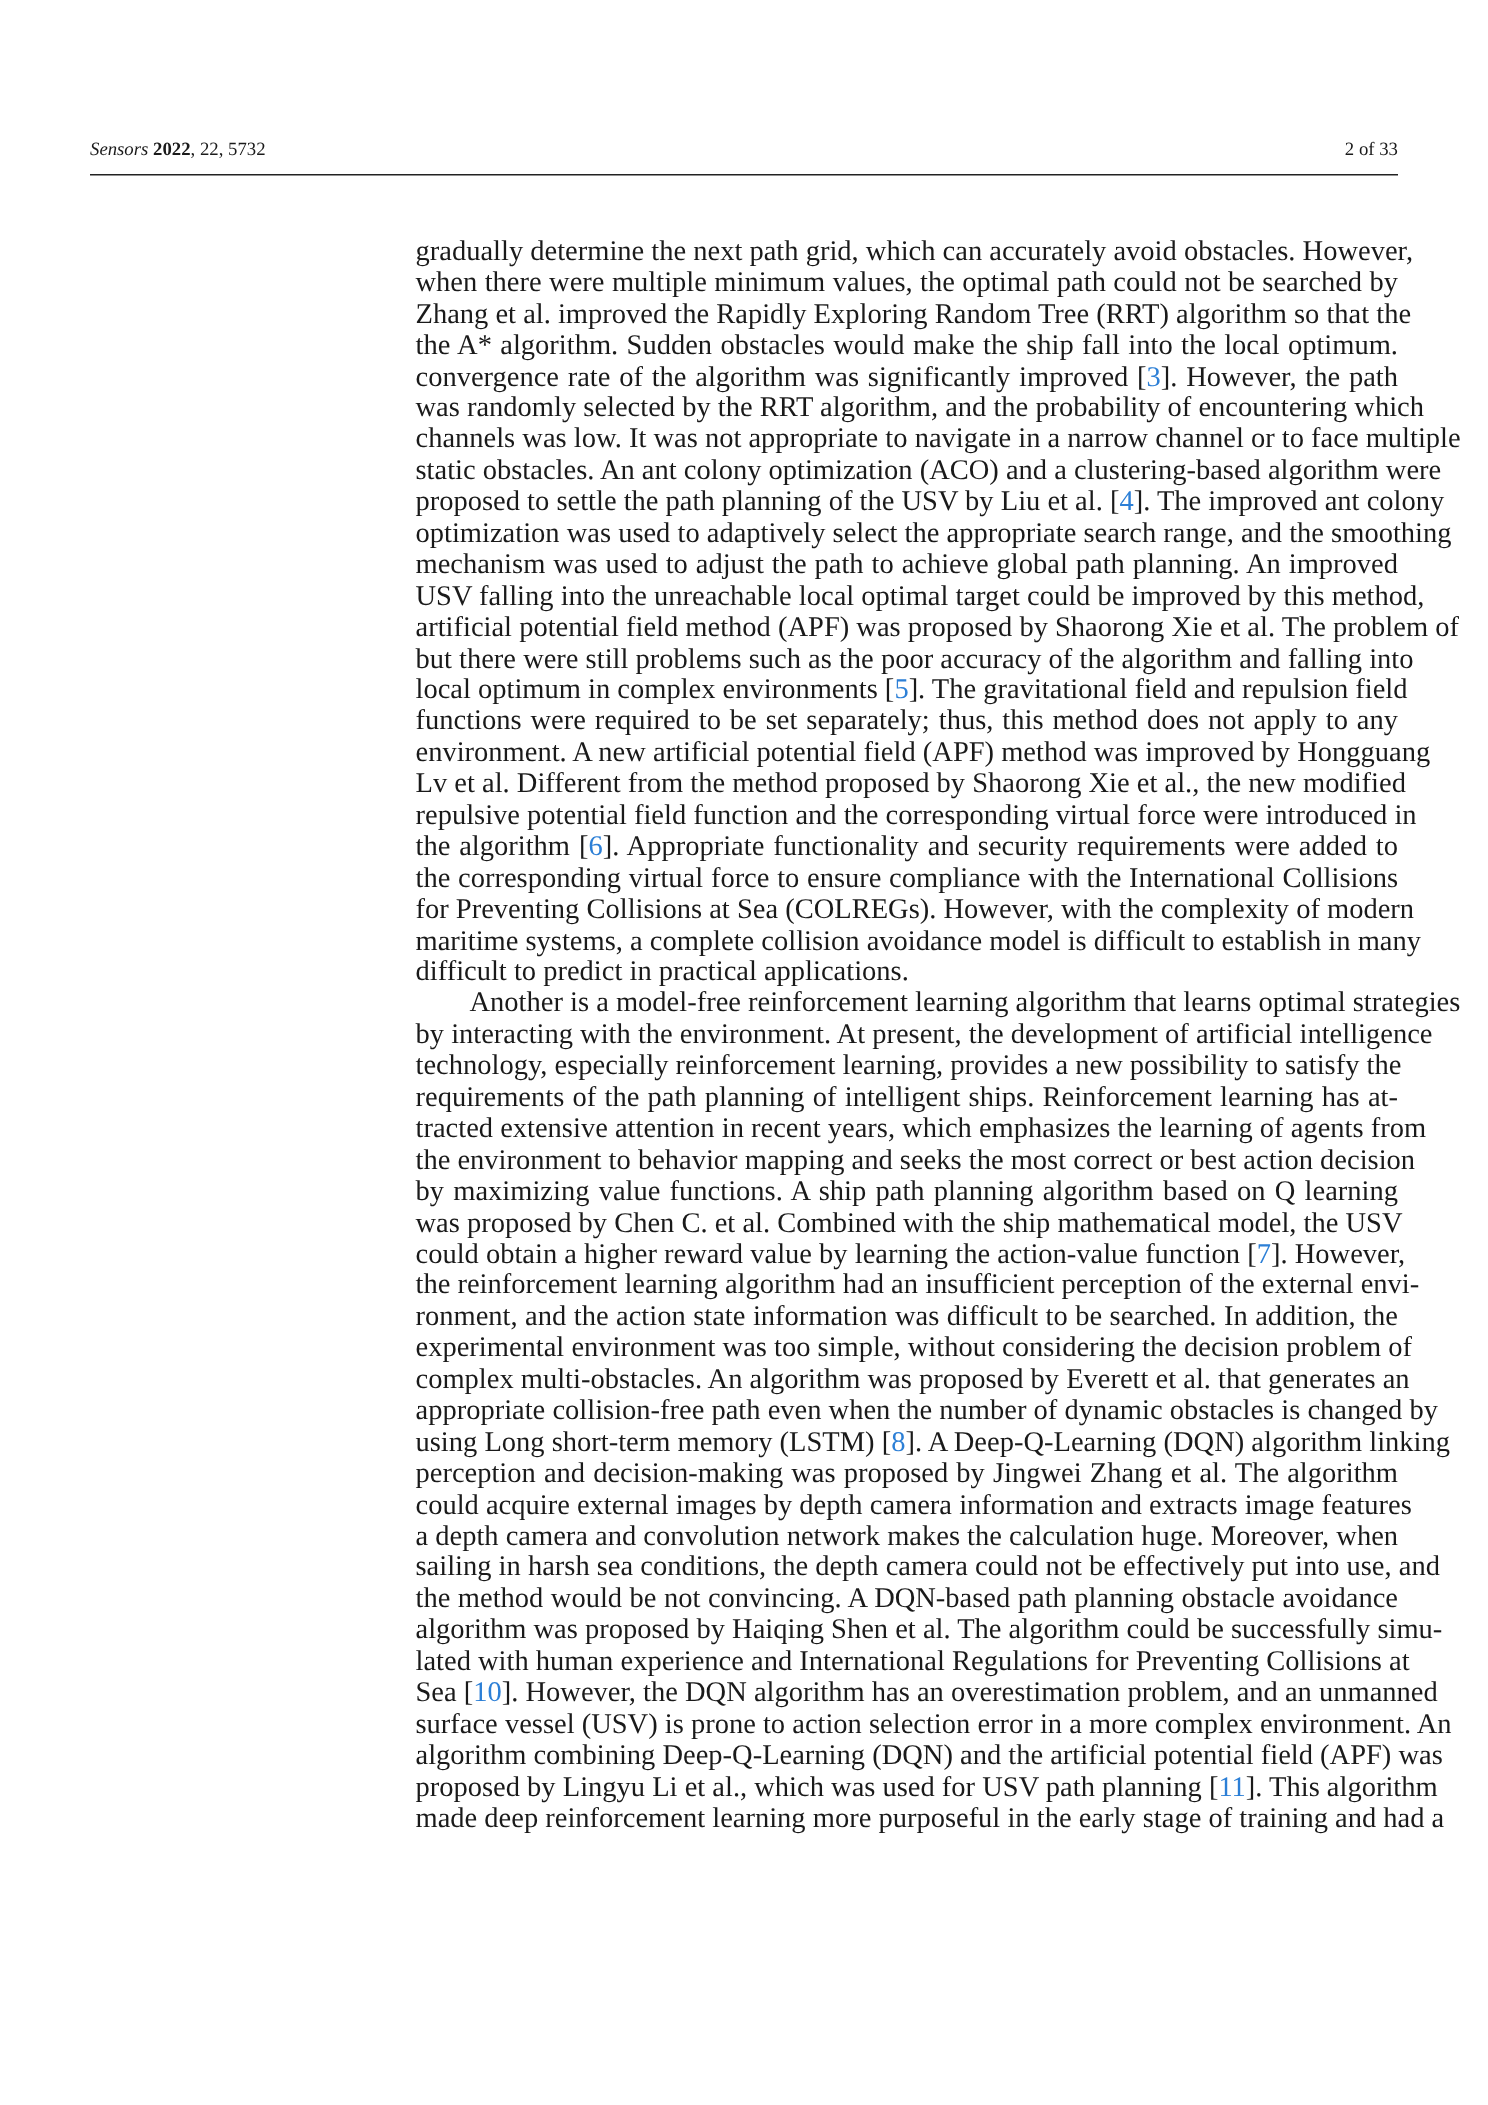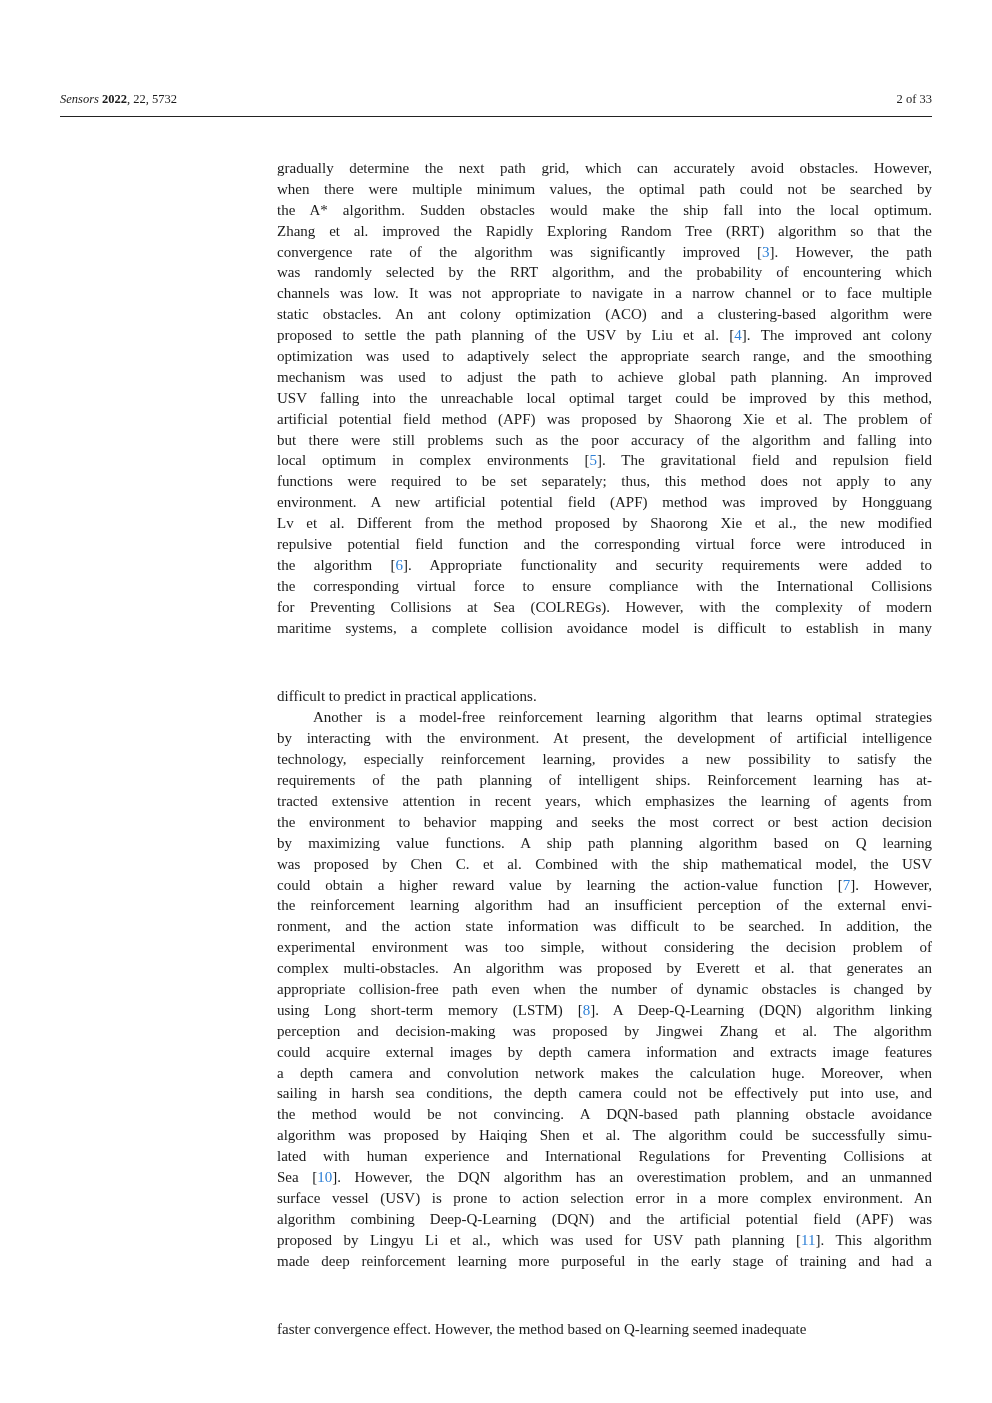--- a/index.html
+++ b/index.html
@@ -3,41 +3,41 @@
 <meta charset="utf-8">
 <style>
   html, body { margin: 0; padding: 0; background: #ffffff; }
   body { width: 992px; height: 1403px; position: relative; overflow: hidden; font-family: "Liberation Serif", "DejaVu Serif", serif; color: #1a1a1a; }
   .header { position: absolute; left: 60px; top: 92px; width: 872px; height: 20px; font-size: 12.5px; }
   .header .journal { position: absolute; left: 0; top: 0; }
   .header .journal i { font-style: italic; }
   .header .journal b { font-weight: bold; text-align: center; }
   .header .pageno { position: absolute; right: 0; top: 0; }
   .rule { position: absolute; left: 60px; top: 116px; width: 872px; height: 0; border-top: 1.6px solid #222; }
-  .body { position: absolute; left: 277px; top: 158px; width: 655px; font-size: 15px; }
+  .body { position: absolute; left: 277px; top: 158px; width: 655px; font-size: 19px; }
   .line { height: 20.9px; line-height: 20.9px; white-space: nowrap; text-align: justify; text-align-last: justify; }
-  .line.last { text-align-last: left; margin-top: 48px; }
+  .line.last { text-align-last: left; }
   .line.indent { text-indent: 36px; }
   .cite { color: #2c7fd6; }
 </style>
 </head>
 <body>
 
 <div class="header">
   <span class="journal"><i>Sensors</i> <b>2022</b><span>, 22, 5732</span></span>
   <span class="pageno">2 of 33</span>
 </div>
 <div class="rule"></div>
 
 <div class="body" id="body">
     <div>
       <div class="line">gradually determine the next path grid, which can accurately avoid obstacles. However,</div>
       <div class="line">when there were multiple minimum values, the optimal path could not be searched by</div>
+      <div class="line">Zhang et al.  improved the Rapidly Exploring Random Tree (RRT) algorithm so that the</div>
       <div class="line">the A* algorithm.  Sudden obstacles would make the ship fall into the local optimum.</div>
-      <div class="line">Zhang et al.  improved the Rapidly Exploring Random Tree (RRT) algorithm so that the</div>
       <div class="line">convergence rate of the algorithm was significantly improved [<span class="cite">3</span>].  However, the path</div>
       <div class="line">was randomly selected by the RRT algorithm, and the probability of encountering which</div>
       <div class="line">channels was low. It was not appropriate to navigate in a narrow channel or to face multiple</div>
       <div class="line">static obstacles. An ant colony optimization (ACO) and a clustering-based algorithm were</div>
       <div class="line">proposed to settle the path planning of the USV by Liu et al. [<span class="cite">4</span>]. The improved ant colony</div>
       <div class="line">optimization was used to adaptively select the appropriate search range, and the smoothing</div>
       <div class="line">mechanism was used to adjust the path to achieve global path planning.  An improved</div>
       <div class="line">USV falling into the unreachable local optimal target could be improved by this method,</div>
       <div class="line">artificial potential field method (APF) was proposed by Shaorong Xie et al. The problem of</div>
       <div class="line">but there were still problems such as the poor accuracy of the algorithm and falling into</div>
@@ -73,15 +73,14 @@
       <div class="line">a depth camera and convolution network makes the calculation huge.  Moreover, when</div>
       <div class="line">sailing in harsh sea conditions, the depth camera could not be effectively put into use, and</div>
       <div class="line">the method would be not convincing.  A DQN-based path planning obstacle avoidance</div>
       <div class="line">algorithm was proposed by Haiqing Shen et al. The algorithm could be successfully simu-</div>
       <div class="line">lated with human experience and International Regulations for Preventing Collisions at</div>
       <div class="line">Sea [<span class="cite">10</span>]. However, the DQN algorithm has an overestimation problem, and an unmanned</div>
       <div class="line">surface vessel (USV) is prone to action selection error in a more complex environment.  An</div>
       <div class="line">algorithm combining Deep-Q-Learning (DQN) and the artificial potential field (APF) was</div>
       <div class="line">proposed by Lingyu Li et al., which was used for USV path planning [<span class="cite">11</span>]. This algorithm</div>
       <div class="line">made deep reinforcement learning more purposeful in the early stage of training and had a</div>
-      <div class="line last">faster convergence effect. However, the method based on Q-learning seemed inadequate</div>
     </div>
   </div>
 
 </body></html>

